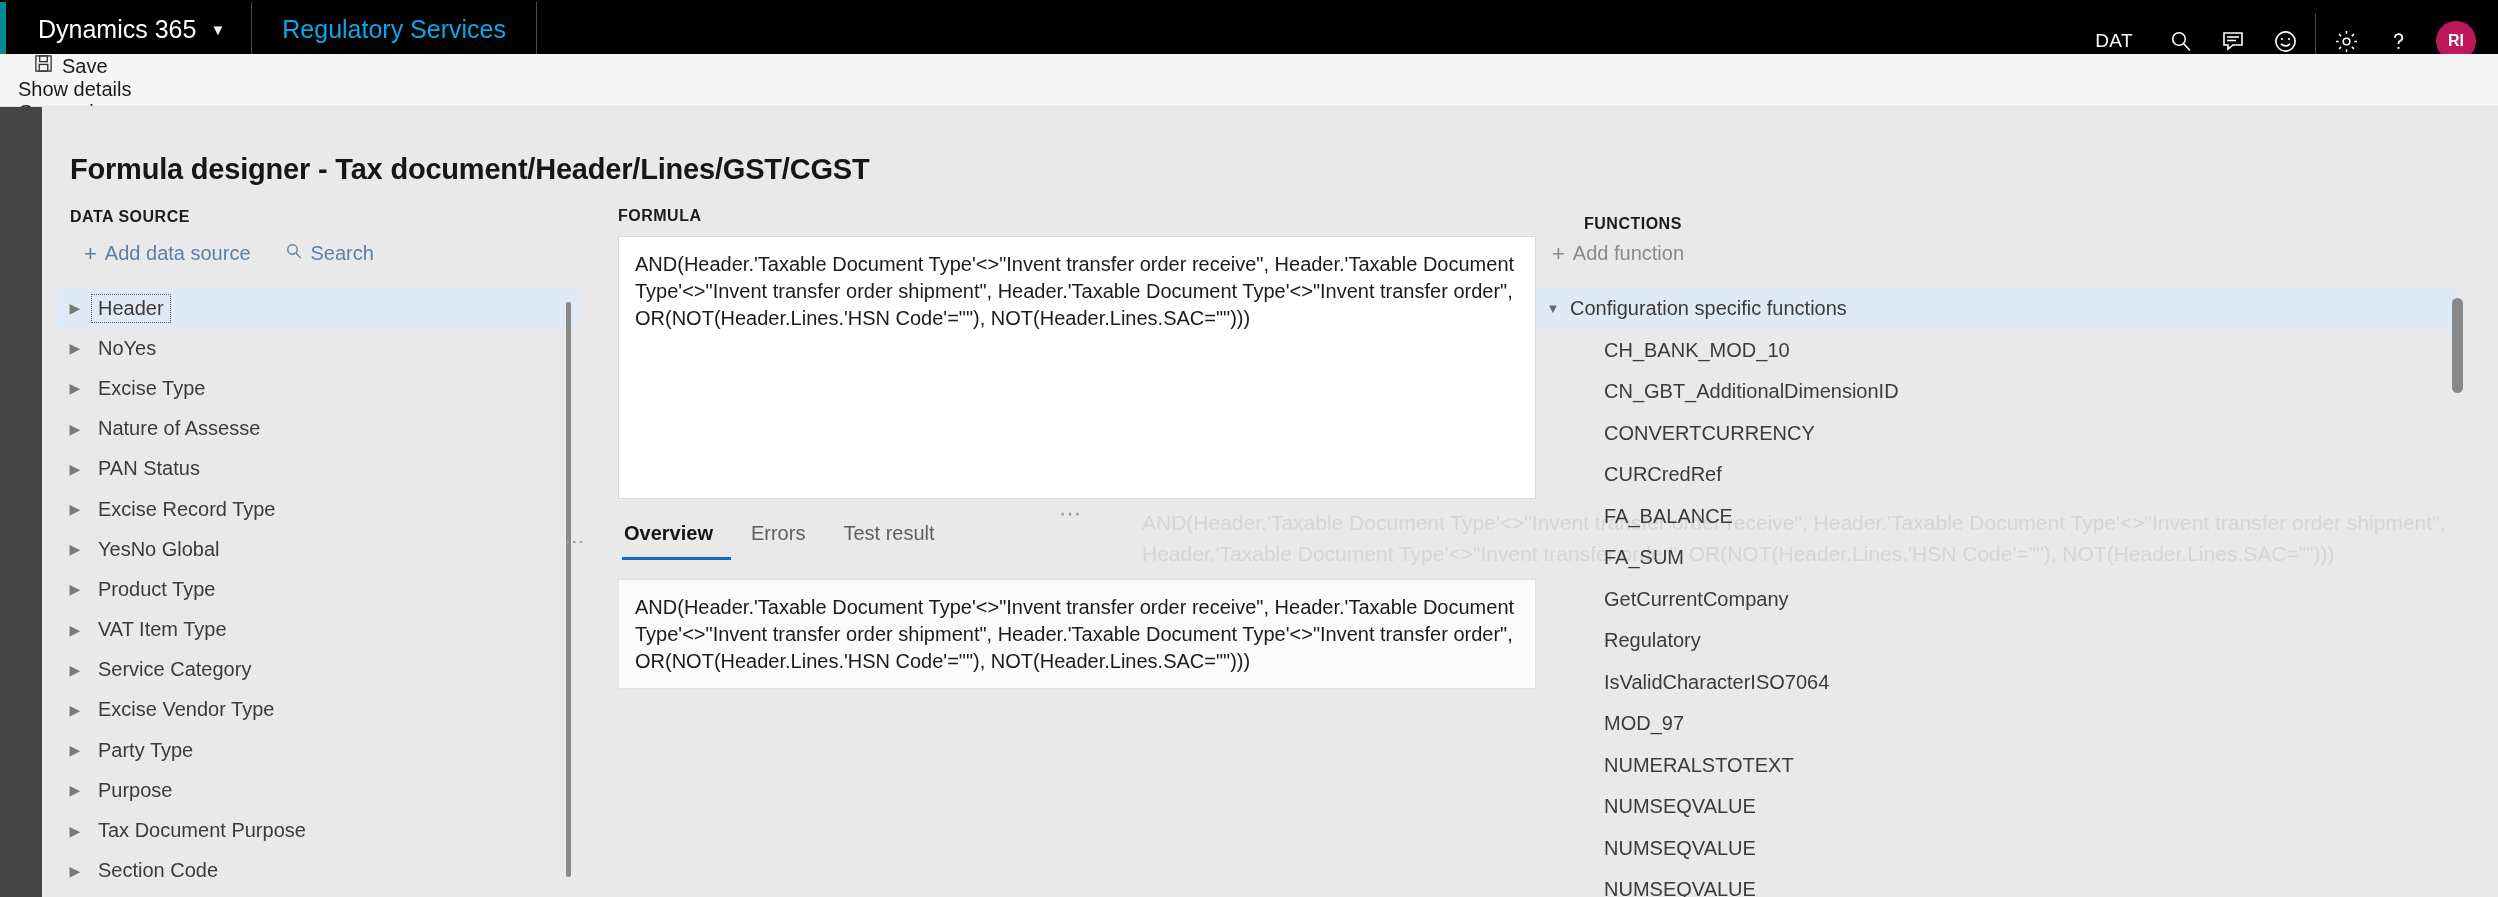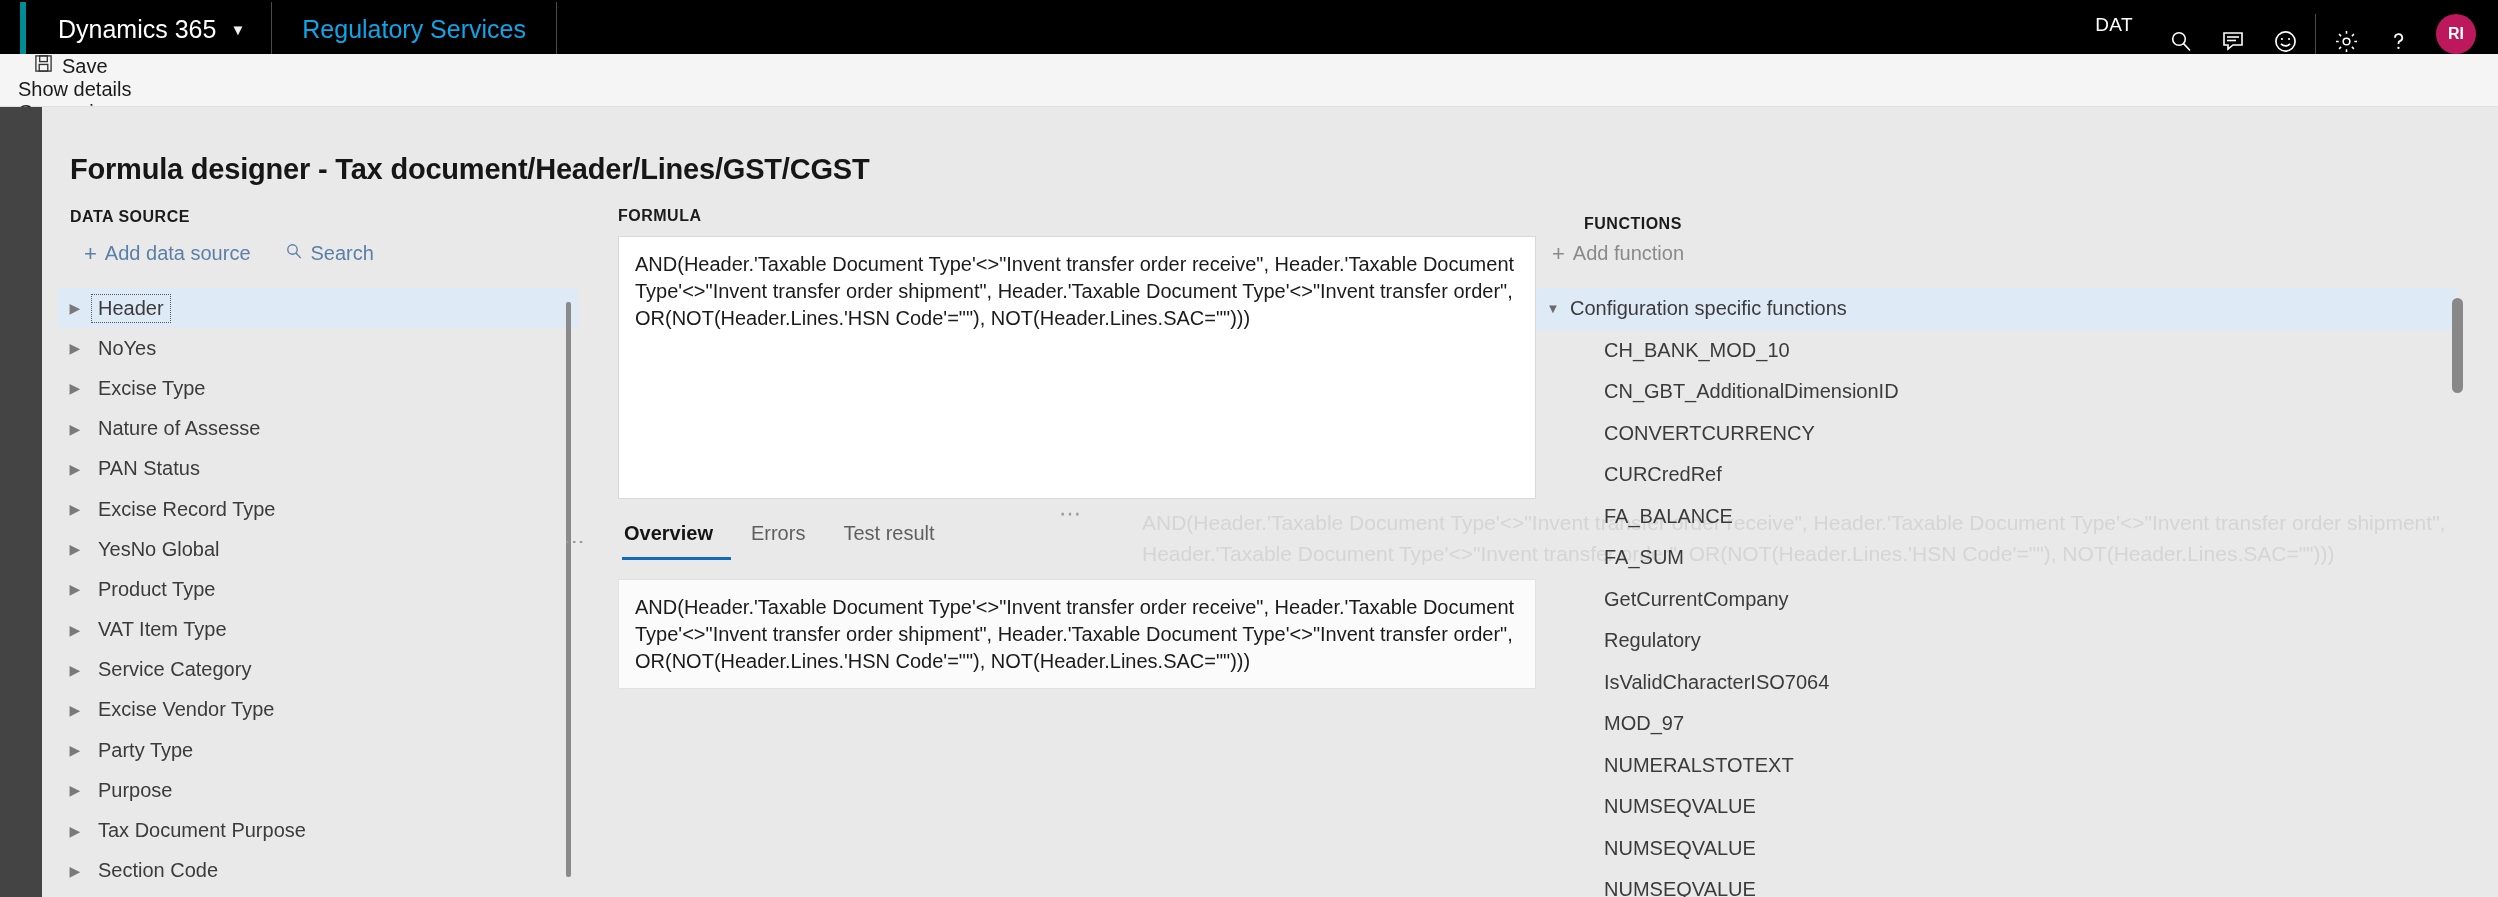--- a/index.html
+++ b/index.html
@@ -7,37 +7,37 @@
     width: 2498px; height: 897px;
     font-family: "Liberation Sans", sans-serif;
     background: #ffffff;
     overflow: hidden;
   }
   #app { position: relative; width: 2498px; height: 897px; background: #e9e9e9; }
 
   
   .topnav {
     position: absolute; left: 0; top: 0; width: 2498px; height: 58px;
-    background: #000000; display: flex; align-items: center; padding-left: 20px;
+    background: #000000; display: flex; align-items: center;
   }
   .topnav-accent { width: 6px; height: 54px; background: #008c95; flex: 0 0 6px; }
   .nav-brand {
     display: flex; align-items: center; gap: 14px;
     color: #ffffff; font-size: 25px; font-weight: 400;
     padding: 0 26px 0 32px; height: 54px;
     border-right: 1px solid #4a4a4a;
   }
   .nav-brand .chev { font-size: 15px; opacity: .95; }
   .nav-module {
     color: #0ea5e9; font-size: 25px; font-weight: 400;
     padding: 0 30px; height: 54px; display: flex; align-items: center;
     border-right: 1px solid #4a4a4a;
   }
   .nav-spacer { flex: 1 1 auto; }
-  .nav-right { display: flex; height: 54px; margin-top: 24px; }
+  .nav-right { display: flex; align-items: center; height: 54px; margin-top: 24px; }
   .nav-company { color: #ffffff; font-size: 19px; letter-spacing: .4px; padding: 0 22px; }
   .nav-ico {
     width: 52px; height: 54px; display: flex; align-items: center; justify-content: center;
     color: #ffffff;
   }
   .nav-ico svg { display: block; }
   .nav-div { width: 1px; height: 54px; background: #4a4a4a; margin: 0 4px; }
   .avatar {
     width: 40px; height: 40px; border-radius: 50%;
     background: #be185d; color: #fff; font-size: 16px; font-weight: 600;

